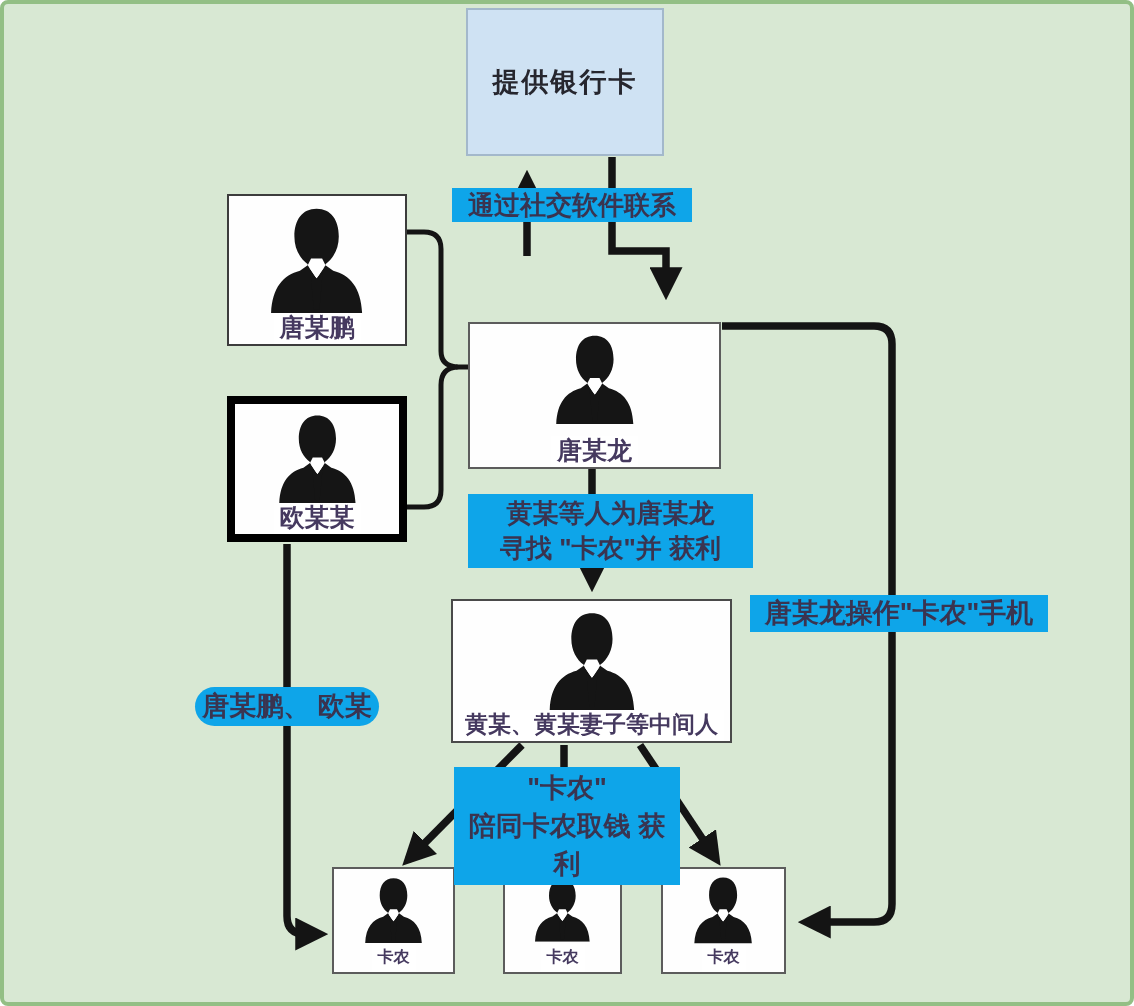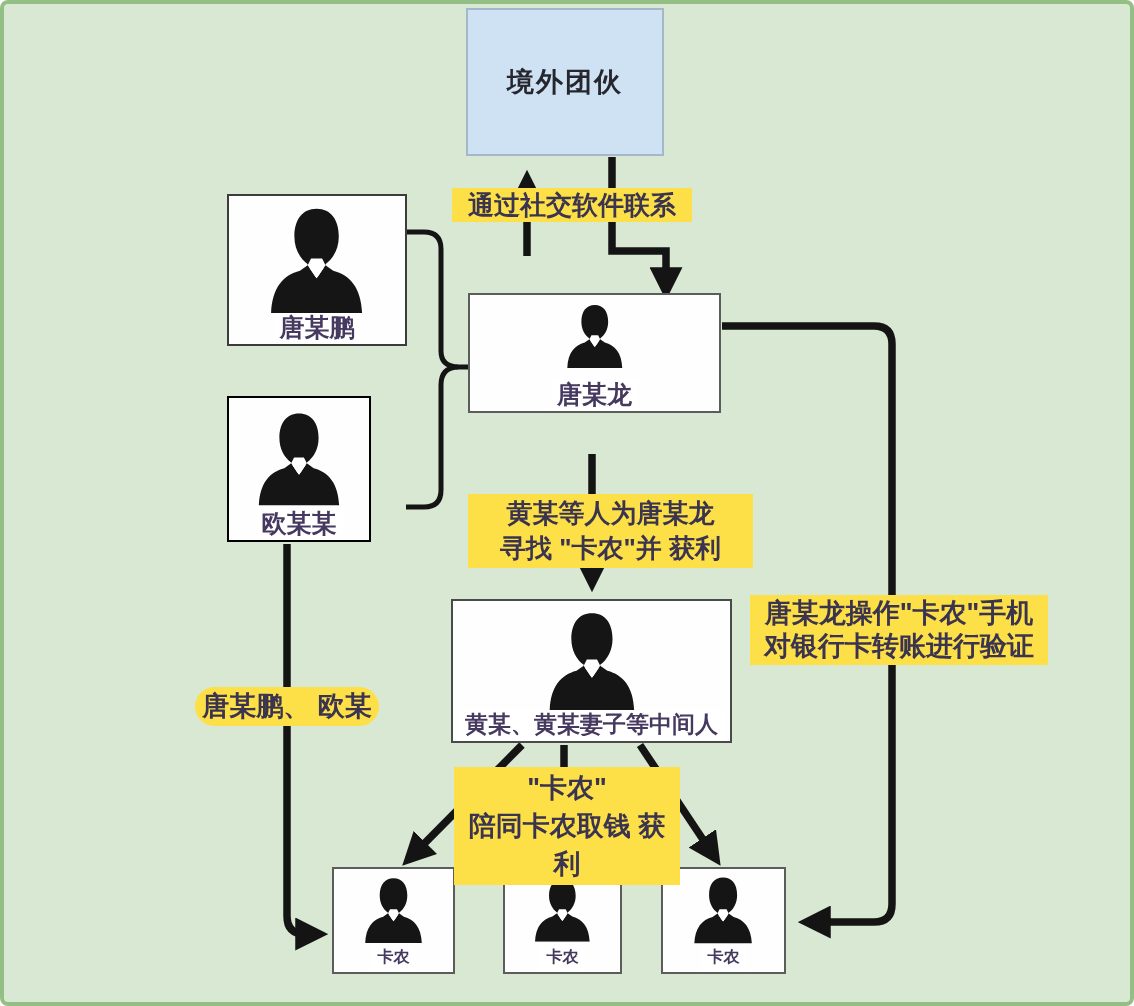--- a/index.html
+++ b/index.html
@@ -21,33 +21,33 @@
   .node.small .name{font-size:16px;line-height:26px;}
   .node.wide .name{font-size:23px;}
   #node-overseas{
     position:absolute;z-index:2;box-sizing:border-box;
     left:462px;top:4px;width:198px;height:148px;
     background:#cfe2f3;border:2px solid #a3b8cb;
     display:flex;align-items:center;justify-content:center;
     font-size:27px;font-weight:700;color:#26262e;letter-spacing:2px;
   }
   .band{
-    position:absolute;z-index:3;background:#fde047;
+    position:absolute;z-index:3;background:#0ea5e9;
     color:#3a3450;font-weight:700;text-align:center;
     padding:2px 2px;box-sizing:border-box;
   }
   #band-social{left:448px;top:184px;width:240px;font-size:26px;line-height:30px;}
   #band-find{left:464px;top:470px;width:285px;font-size:26px;line-height:35px;margin-top:20px;}
   #band-operate{left:746px;top:591px;width:298px;font-size:27px;line-height:33px;}
   #band-accompany{left:191px;top:683px;width:184px;font-size:27px;line-height:35px;border-radius:25px;}
   #band-provide{left:450px;top:763px;width:226px;font-size:27px;line-height:38px;}
   
   #node-tang-peng{left:223px;top:190px;width:180px;height:152px;border:2px solid #3c3c3c;}
-  #node-ou-mou{left:223px;top:392px;width:144px;height:146px;border:2px solid #000000;}
-  #node-tang-long{left:464px;top:289px;width:253px;height:120px;border:2px solid #5c5c5c;gap:12px;}
+  #node-ou-mou{left:223px;top:392px;width:180px;height:146px;border:8px solid #000000;}
+  #node-tang-long{left:464px;top:318px;width:253px;height:147px;border:2px solid #5c5c5c;gap:12px;}
   #node-middlemen{left:447px;top:595px;width:281px;height:144px;border:2px solid #4a4a4a;font-family:Liberation Serif, serif;}
   #node-kanong1{left:328px;top:863px;width:123px;height:107px;border:2px solid #5c5c5c;}
   #node-kanong2{left:499px;top:863px;width:119px;height:107px;border:2px solid #5c5c5c;}
   #node-kanong3{left:657px;top:863px;width:125px;height:107px;border:2px solid #5c5c5c;}
   #node-kanong1 .person,#node-kanong2 .person,#node-kanong3 .person{width:58%;margin-top:4px;}
   #node-tang-long .person,#node-middlemen .person{width:44%;}
 </style>
 </head>
 <body>
 
@@ -75,21 +75,21 @@
       <path d="M560 741 L560 852" marker-end="url(#arrow)"></path>
       <path d="M636 741 L712 855" marker-end="url(#arrow)"></path>
     </g>
     <g fill="none" stroke="#141414" stroke-width="5" stroke-linejoin="round">
       <path d="M402 228 L420 228 Q437 228 437 245 L437 347 Q437 362 453 363 Q437 364 437 381 L437 486 Q437 503 420 503 L402 503"></path>
       <path d="M452 363 L466 363"></path>
     </g>
   </svg>
 
   <div id="node-overseas">
-    <span>境外团伙</span>
+    <span>提供银行卡</span>
   </div>
 
   <div class="node" id="node-tang-peng">
     <svg class="person" viewBox="0 0 100 100">
         <use href="#bust"></use>
       </svg>
     <div class="name">唐某鹏</div>
   </div>
 
   <div class="node" id="node-ou-mou">
@@ -138,21 +138,20 @@
     <div>通过社交软件联系</div>
   </div>
 
   <div class="band" id="band-find">
     <div>黄某等人为唐某龙</div>
     <div>寻找 "卡农"并 获利</div>
   </div>
 
   <div class="band" id="band-operate">
     <div>唐某龙操作"卡农"手机</div>
-    <div>对银行卡转账进行验证</div>
   </div>
 
   <div class="band" id="band-accompany">
     <div>唐某鹏、 欧某</div>
   </div>
 
   <div class="band" id="band-provide">
     <div>"卡农"</div>
     <div>陪同卡农取钱 获利</div>
   </div>

